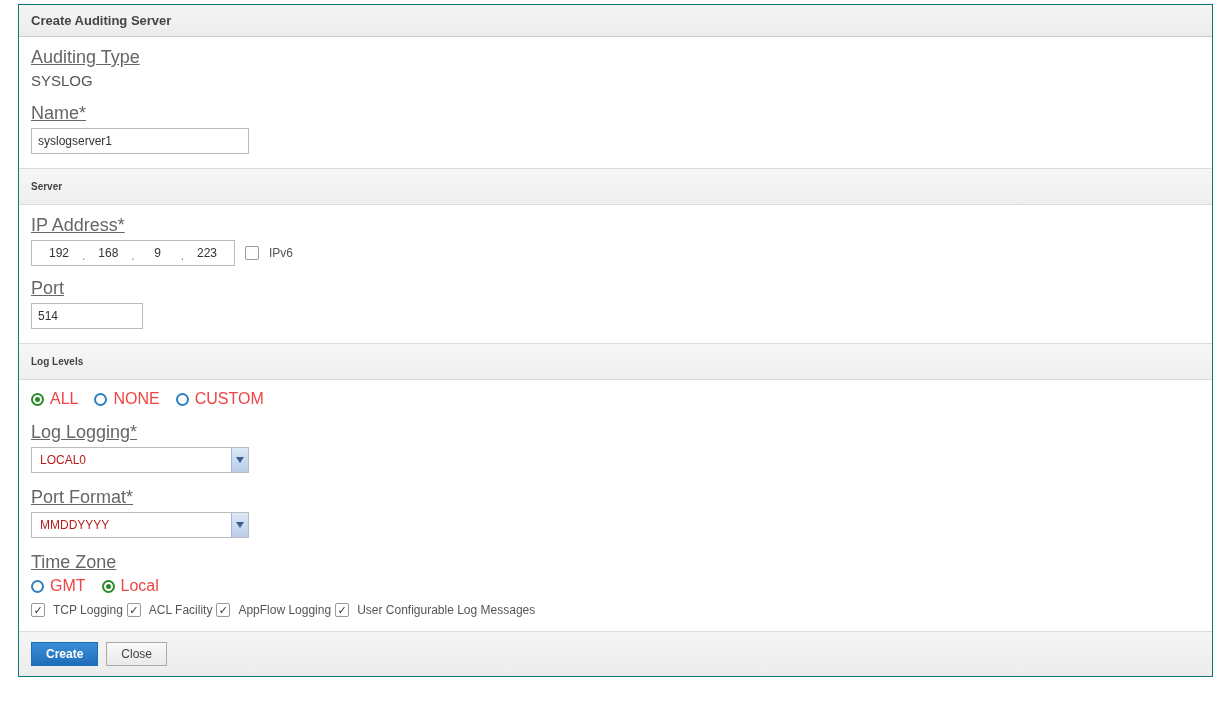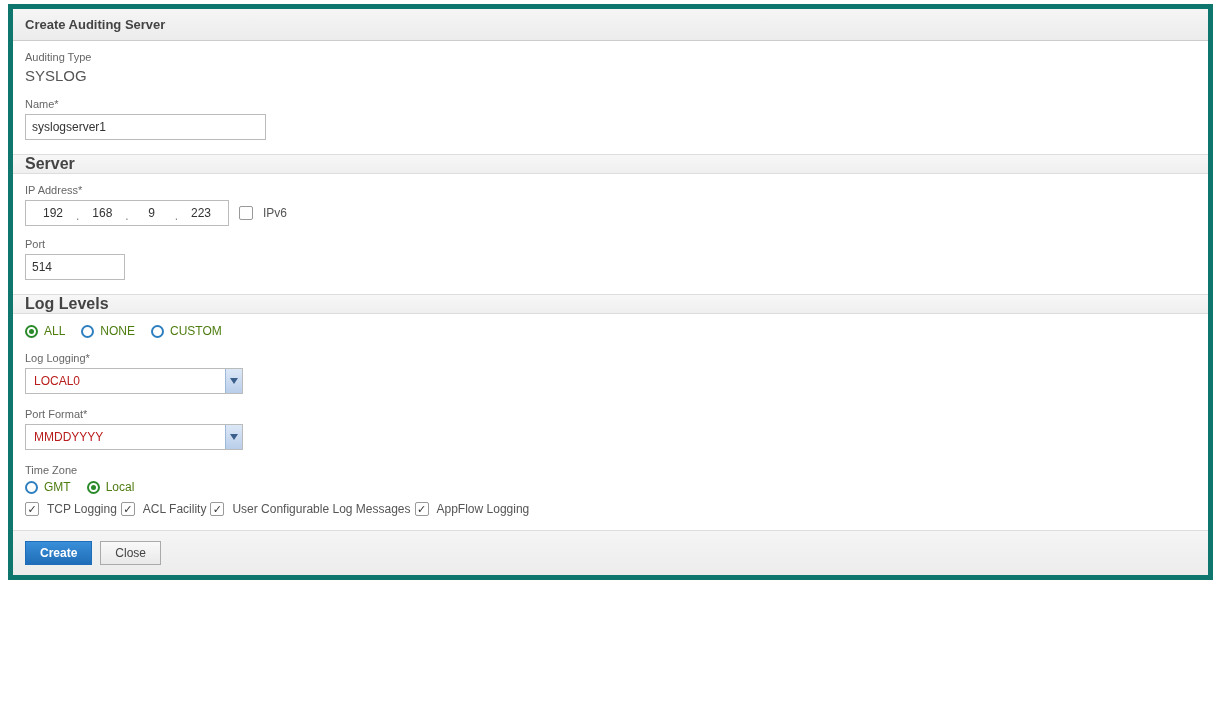--- a/index.html
+++ b/index.html
@@ -5,63 +5,65 @@
   * { box-sizing: border-box; }
   body {
     margin: 0;
     padding: 4px 8px;
     background: #fff;
     font-family: Arial, Helvetica, sans-serif;
     font-size: 12px;
     color: #555;
   }
   .panel {
-    border: 5px solid #0f766e;
-    background: #fff;
+    border: 1px solid #0f766e;
+    background: #fff;
+    margin-left: 10px;
   }
   .panel-header {
     background: linear-gradient(#f5f5f5, #ececec);
     border-bottom: 1px solid #ccc;
     padding: 8px 12px;
     font-weight: bold;
     color: #444;
     font-size: 13px;
   }
   .section-header {
     background: linear-gradient(#f7f7f7, #efefef);
     border-top: 1px solid #ddd;
     border-bottom: 1px solid #ddd;
-    padding: 0 12px;
+    padding: 12px 12px;
     font-weight: bold;
     color: #444;
-    font-size: 16px;
+    font-size: 10px;
   }
   .section-body {
     padding: 10px 12px 14px 12px;
   }
   .field-label {
     color: #666;
-    font-size: 11px;
+    font-size: 18px;
     margin-bottom: 4px;
+    text-decoration: underline;
   }
   .static-value {
     color: #555;
     font-size: 15px;
     margin-bottom: 14px;
   }
   .text-input {
     height: 26px;
     border: 1px solid #bbb;
     padding: 2px 6px;
     font-size: 12px;
     color: #333;
     background: #fff;
   }
-  .text-input.name { width: 241px; }
-  .text-input.port { width: 100px; }
+  .text-input.name { width: 218px; }
+  .text-input.port { width: 112px; }
   .ip-box {
     display: inline-flex;
     align-items: center;
     border: 1px solid #bbb;
     height: 26px;
     padding: 0 4px;
     background: #fff;
   }
   .ip-oct {
     border: none;
@@ -102,21 +104,21 @@
     justify-content: center;
     cursor: pointer;
     background: #fff;
   }
   .radio-wrap.green { border-color: #2a8a2a; }
   .radio-dot {
     width: 5px; height: 5px;
     border-radius: 50%;
     background: #2a8a2a;
   }
-  .radio-label { color: #4d7c0f; font-size: 12px; margin-right: 10px; }
+  .radio-label { color: #ef4444; font-size: 16px; margin-right: 10px; }
   .radio-group { display: flex; align-items: center; gap: 6px; margin-bottom: 14px; }
   .select-wrap {
     position: relative;
     width: 218px;
     height: 26px;
     border: 1px solid #bbb;
     background: #fff;
     display: flex;
     align-items: center;
     padding-left: 8px;
@@ -254,25 +256,25 @@
       <div class="check-row">
         <span class="cb-wrap checked"></span>
         <span class="cb-label">TCP Logging</span>
       </div>
       <div class="check-row">
         <span class="cb-wrap checked"></span>
         <span class="cb-label">ACL Facility</span>
       </div>
       <div class="check-row">
         <span class="cb-wrap checked"></span>
+        <span class="cb-label">AppFlow Logging</span>
+      </div>
+      <div class="check-row">
+        <span class="cb-wrap checked"></span>
         <span class="cb-label">User Configurable Log Messages</span>
-      </div>
-      <div class="check-row">
-        <span class="cb-wrap checked"></span>
-        <span class="cb-label">AppFlow Logging</span>
       </div>
     </div>
   </div>
 
   <div class="footer">
     <button class="btn btn-primary">Create</button>
     <button class="btn btn-default">Close</button>
   </div>
 
 </div>

